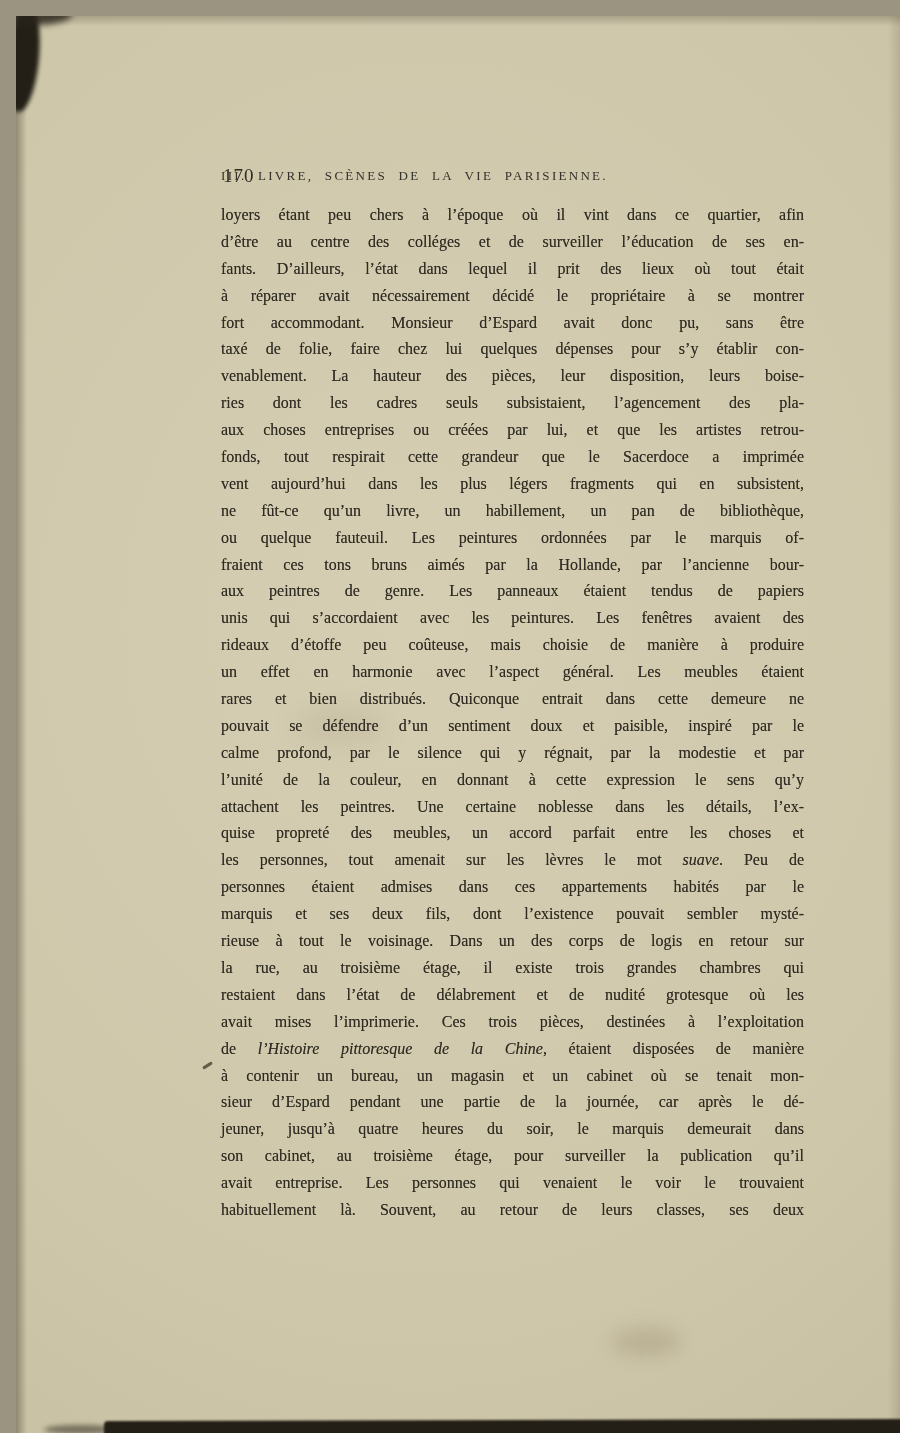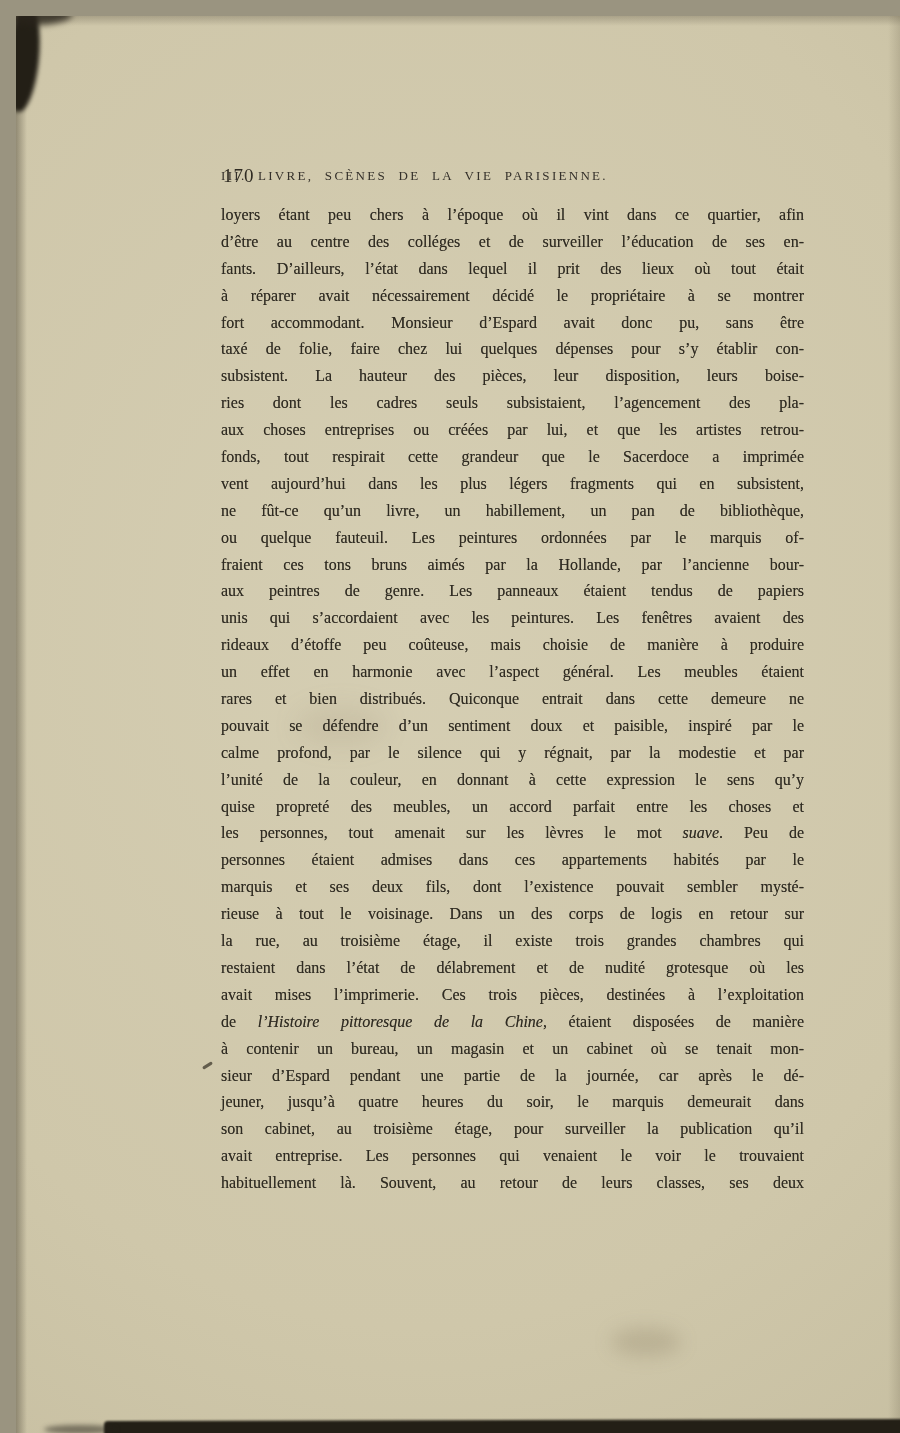--- a/index.html
+++ b/index.html
@@ -83,36 +83,37 @@
     <span class="running-title">III. LIVRE, SCÈNES DE LA VIE PARISIENNE.</span>
   </header>
 
   <main class="body-text">
       <div class="line">loyers étant peu chers à l’époque où il vint dans ce quartier, afin</div>
       <div class="line">d’être au centre des colléges et de surveiller l’éducation de ses en-</div>
       <div class="line">fants. D’ailleurs, l’état dans lequel il prit des lieux où tout était</div>
       <div class="line">à réparer avait nécessairement décidé le propriétaire à se montrer</div>
       <div class="line">fort accommodant. Monsieur d’Espard avait donc pu, sans être</div>
       <div class="line">taxé de folie, faire chez lui quelques dépenses pour s’y établir con-</div>
-      <div class="line">subsistent. La hauteur des pièces, leur disposition, leurs boise-</div>
+      <div class="line">venablement. La hauteur des pièces, leur disposition, leurs boise-</div>
       <div class="line">ries dont les cadres seuls subsistaient, l’agencement des pla-</div>
       <div class="line">aux choses entreprises ou créées par lui, et que les artistes retrou-</div>
       <div class="line">fonds, tout respirait cette grandeur que le Sacerdoce a imprimée</div>
       <div class="line">vent aujourd’hui dans les plus légers fragments qui en subsistent,</div>
       <div class="line">ne fût-ce qu’un livre, un habillement, un pan de bibliothèque,</div>
       <div class="line">ou quelque fauteuil. Les peintures ordonnées par le marquis of-</div>
       <div class="line">fraient ces tons bruns aimés par la Hollande, par l’ancienne bour-</div>
       <div class="line">aux peintres de genre. Les panneaux étaient tendus de papiers</div>
       <div class="line">unis qui s’accordaient avec les peintures. Les fenêtres avaient des</div>
       <div class="line">rideaux d’étoffe peu coûteuse, mais choisie de manière à produire</div>
       <div class="line">un effet en harmonie avec l’aspect général. Les meubles étaient</div>
       <div class="line">rares et bien distribués. Quiconque entrait dans cette demeure ne</div>
       <div class="line">pouvait se défendre d’un sentiment doux et paisible, inspiré par le</div>
       <div class="line">calme profond, par le silence qui y régnait, par la modestie et par</div>
       <div class="line">l’unité de la couleur, en donnant à cette expression le sens qu’y</div>
+      <div class="line">attachent les peintres. Une certaine noblesse dans les détails, l’ex-</div>
       <div class="line">quise propreté des meubles, un accord parfait entre les choses et</div>
       <div class="line">les personnes, tout amenait sur les lèvres le mot <i>suave</i>. Peu de</div>
       <div class="line">personnes étaient admises dans ces appartements habités par le</div>
       <div class="line">marquis et ses deux fils, dont l’existence pouvait sembler mysté-</div>
       <div class="line">rieuse à tout le voisinage. Dans un des corps de logis en retour sur</div>
       <div class="line">la rue, au troisième étage, il existe trois grandes chambres qui</div>
       <div class="line">restaient dans l’état de délabrement et de nudité grotesque où les</div>
       <div class="line">avait mises l’imprimerie. Ces trois pièces, destinées à l’exploitation</div>
       <div class="line">de <i>l’Histoire pittoresque de la Chine</i>, étaient disposées de manière</div>
       <div class="line">à contenir un bureau, un magasin et un cabinet où se tenait mon-</div>

